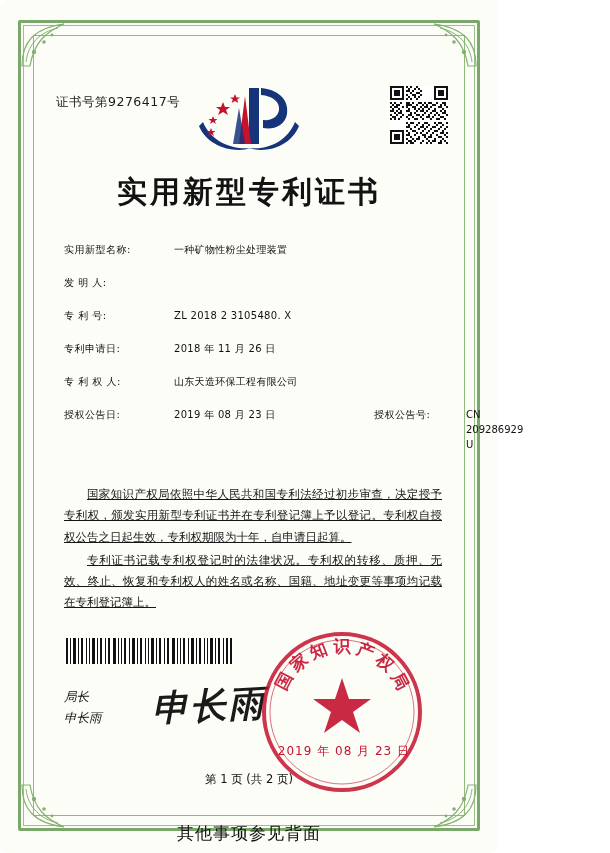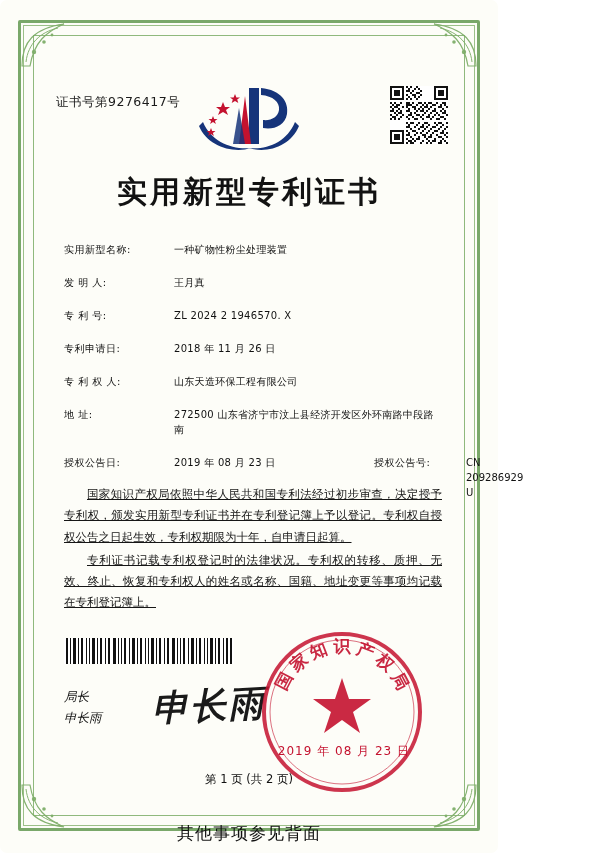--- a/index.html
+++ b/index.html
@@ -494,37 +494,32 @@
 
     <div class="title">实用新型专利证书</div>
 
     <div class="fields">
       <div class="frow">
         <div class="flabel">实用新型名称:</div>
         <div class="fvalue">一种矿物性粉尘处理装置</div>
       </div>
       <div class="frow">
         <div class="flabel">发 明 人:</div>
-        <div class="fvalue">王月真</div>
       </div>
       <div class="frow">
         <div class="flabel">专 利 号:</div>
-        <div class="fvalue">ZL 2024 2 1946570. X</div>
+        <div class="fvalue">ZL 2018 2 3105480. X</div>
       </div>
       <div class="frow">
         <div class="flabel">专利申请日:</div>
         <div class="fvalue">2018 年 11 月 26 日</div>
       </div>
       <div class="frow">
         <div class="flabel">专 利 权 人:</div>
         <div class="fvalue">山东天造环保工程有限公司</div>
-      </div>
-      <div class="frow">
-        <div class="flabel">地      址:</div>
-        <div class="fvalue">272500 山东省济宁市汶上县经济开发区外环南路中段路南</div>
       </div>
       <div class="frow split">
         <div class="flabel">授权公告日:</div>
         <div class="fvalue">2019 年 08 月 23 日</div>
         <div class="flabel2">授权公告号:</div>
         <div>CN 209286929 U</div>
       </div>
     </div>
 
     <div class="para">

